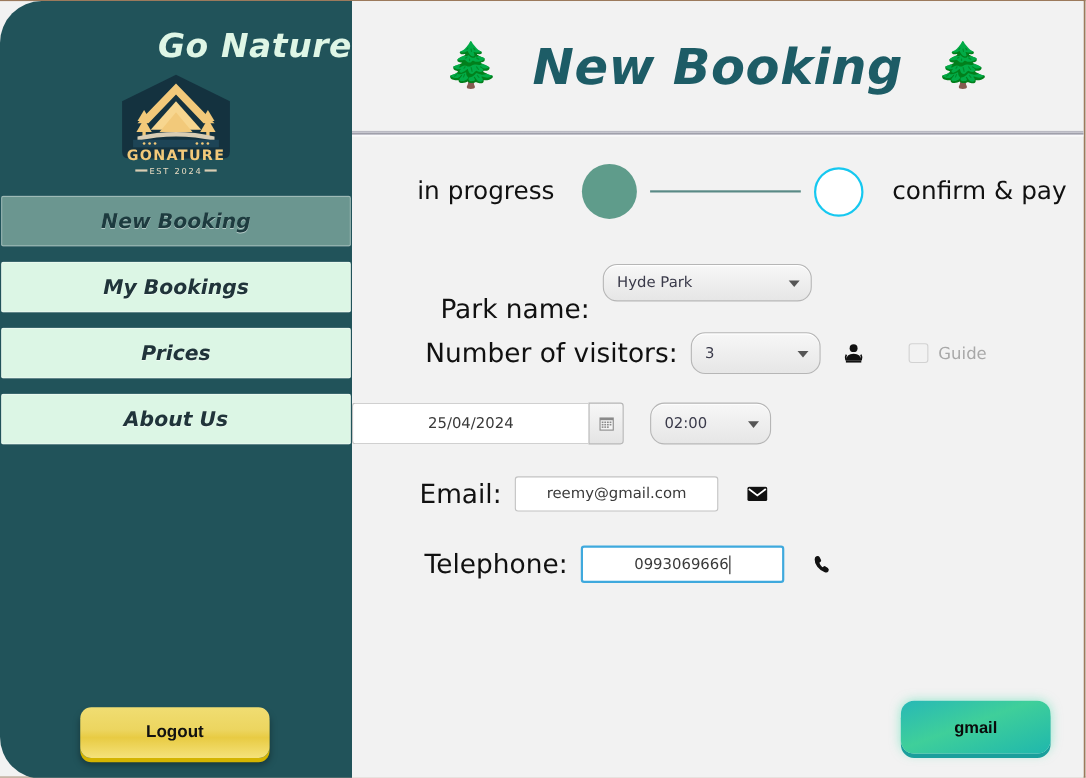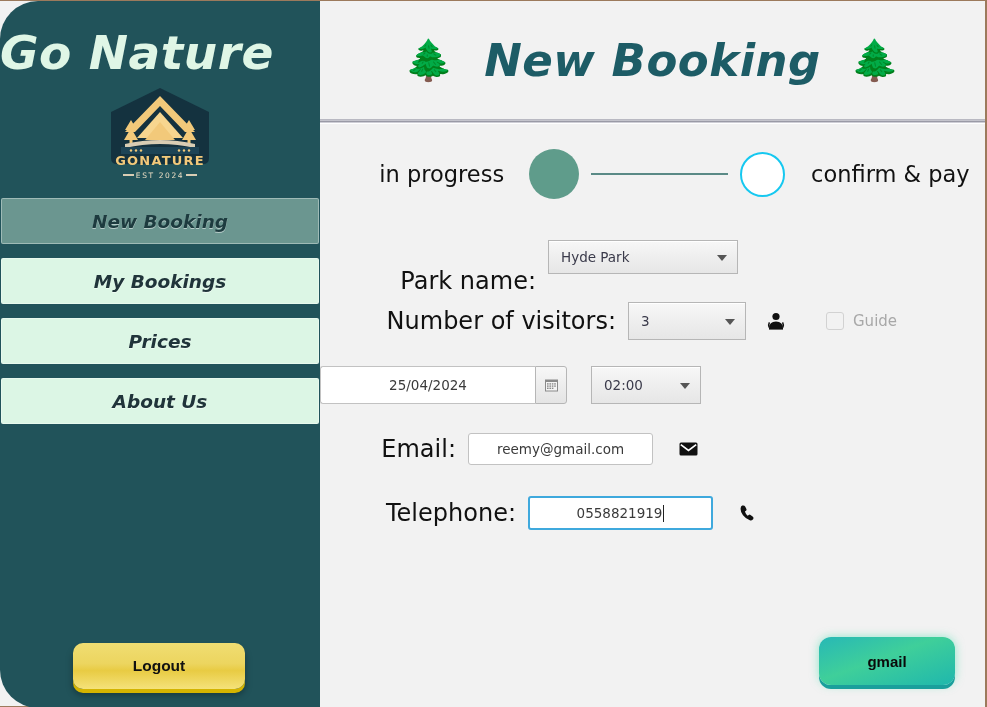--- a/index.html
+++ b/index.html
@@ -23,25 +23,25 @@
     position: absolute;
     left: 0; top: 0;
     width: 320px; height: 707px;
     background: #21535a;
     border-radius: 38px 0 0 38px;
     overflow: hidden;
   }
   #brand-title {
     margin: 0;
     padding-top: 24px;
-    text-align: left;
+    text-align: right;
     font-family: "DejaVu Sans", sans-serif;
     font-style: italic;
     font-weight: bold;
-    font-size: 47px;
+    font-size: 30px;
     letter-spacing: 0.5px;
     color: #dff6e6;
   }
   #logo-wrap {
     margin: 6px auto 0;
     width: 122px; height: 96px;
     position: relative;
   }
   .logo-svg { display: block; }
 
@@ -154,21 +154,21 @@
   .lbl-date   { width: 228px; }
   .lbl-email  { width: 148px; }
   .lbl-tel    { width: 208px; }
 
   .combo {
     position: relative;
     display: inline-flex;
     align-items: center;
     background: linear-gradient(180deg, #f7f7f7 0%, #e6e6e6 100%);
     border: 1px solid #b6b6b6;
-    border-radius: 0;
+    border-radius: 13px;
     box-shadow: inset 0 1px 0 #ffffff;
     font-size: 13.5px;
     color: #3a3a4a;
     padding: 0 28px 0 12px;
     cursor: pointer;
   }
   .combo .caret {
     position: absolute;
     right: 10px; top: 50%;
     width: 0; height: 0;
@@ -397,21 +397,21 @@
           <svg width="19" height="14" viewBox="0 0 19 14">
             <rect x="0.5" y="0.5" width="18" height="13" rx="1.5" fill="#111"></rect>
             <path d="M1.8 2.6 L9.5 8.4 L17.2 2.6" stroke="#fff" stroke-width="1.7" fill="none"></path>
           </svg>
         </span>
       </div>
 
       <div class="form-row">
         <span class="field-label lbl-tel">Telephone:</span>
         <div class="textbox" id="tel-input">
-          <span>0558821919</span>
+          <span>0993069666</span>
           <span id="tel-caret"></span>
         </div>
         <span class="trailing-icon">
           <svg width="18" height="18" viewBox="0 0 18 18">
             <path d="M3.2 1.6 Q5.4 1 6.3 2.8 L7.4 5.1 Q7.8 6 7 6.7 L5.9 7.6 Q6.6 10 8.6 11.7 L9.8 10.9 Q10.7 10.3 11.5 10.9 L13.6 12.4 Q15.1 13.6 14.1 15.3 Q13 17 10.8 16.2 Q6.9 14.9 4 11.2 Q1.4 7.9 1.6 4.4 Q1.7 2.2 3.2 1.6 Z" fill="#111"></path>
           </svg>
         </span>
       </div>
 
     </div>

